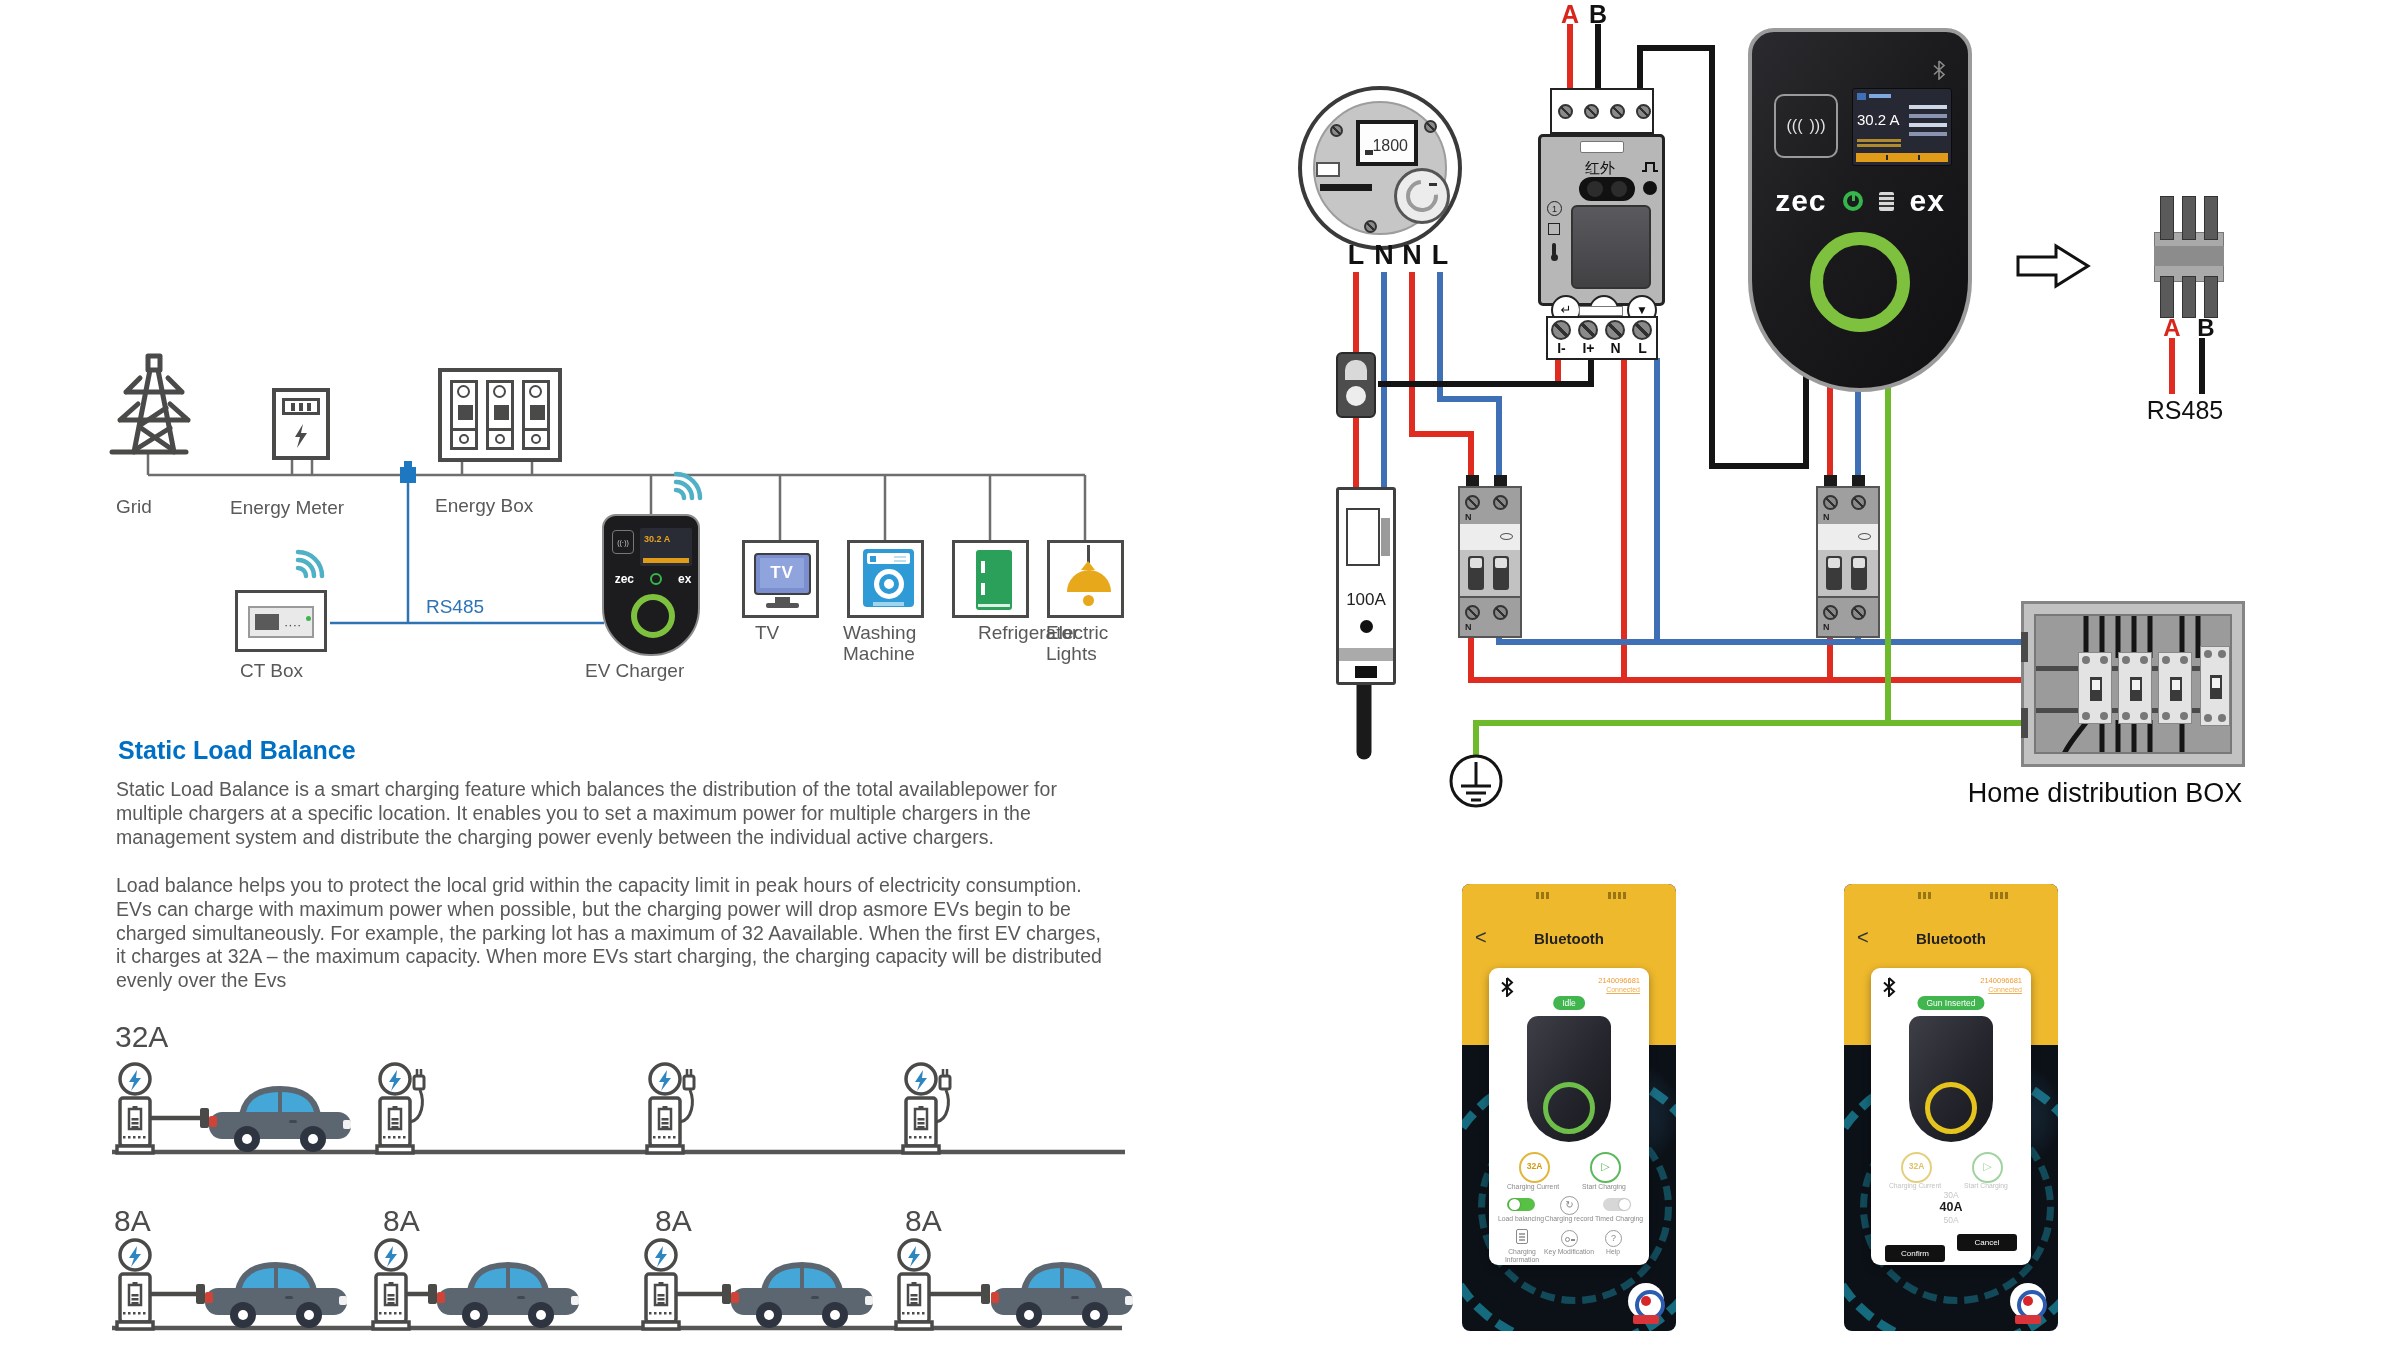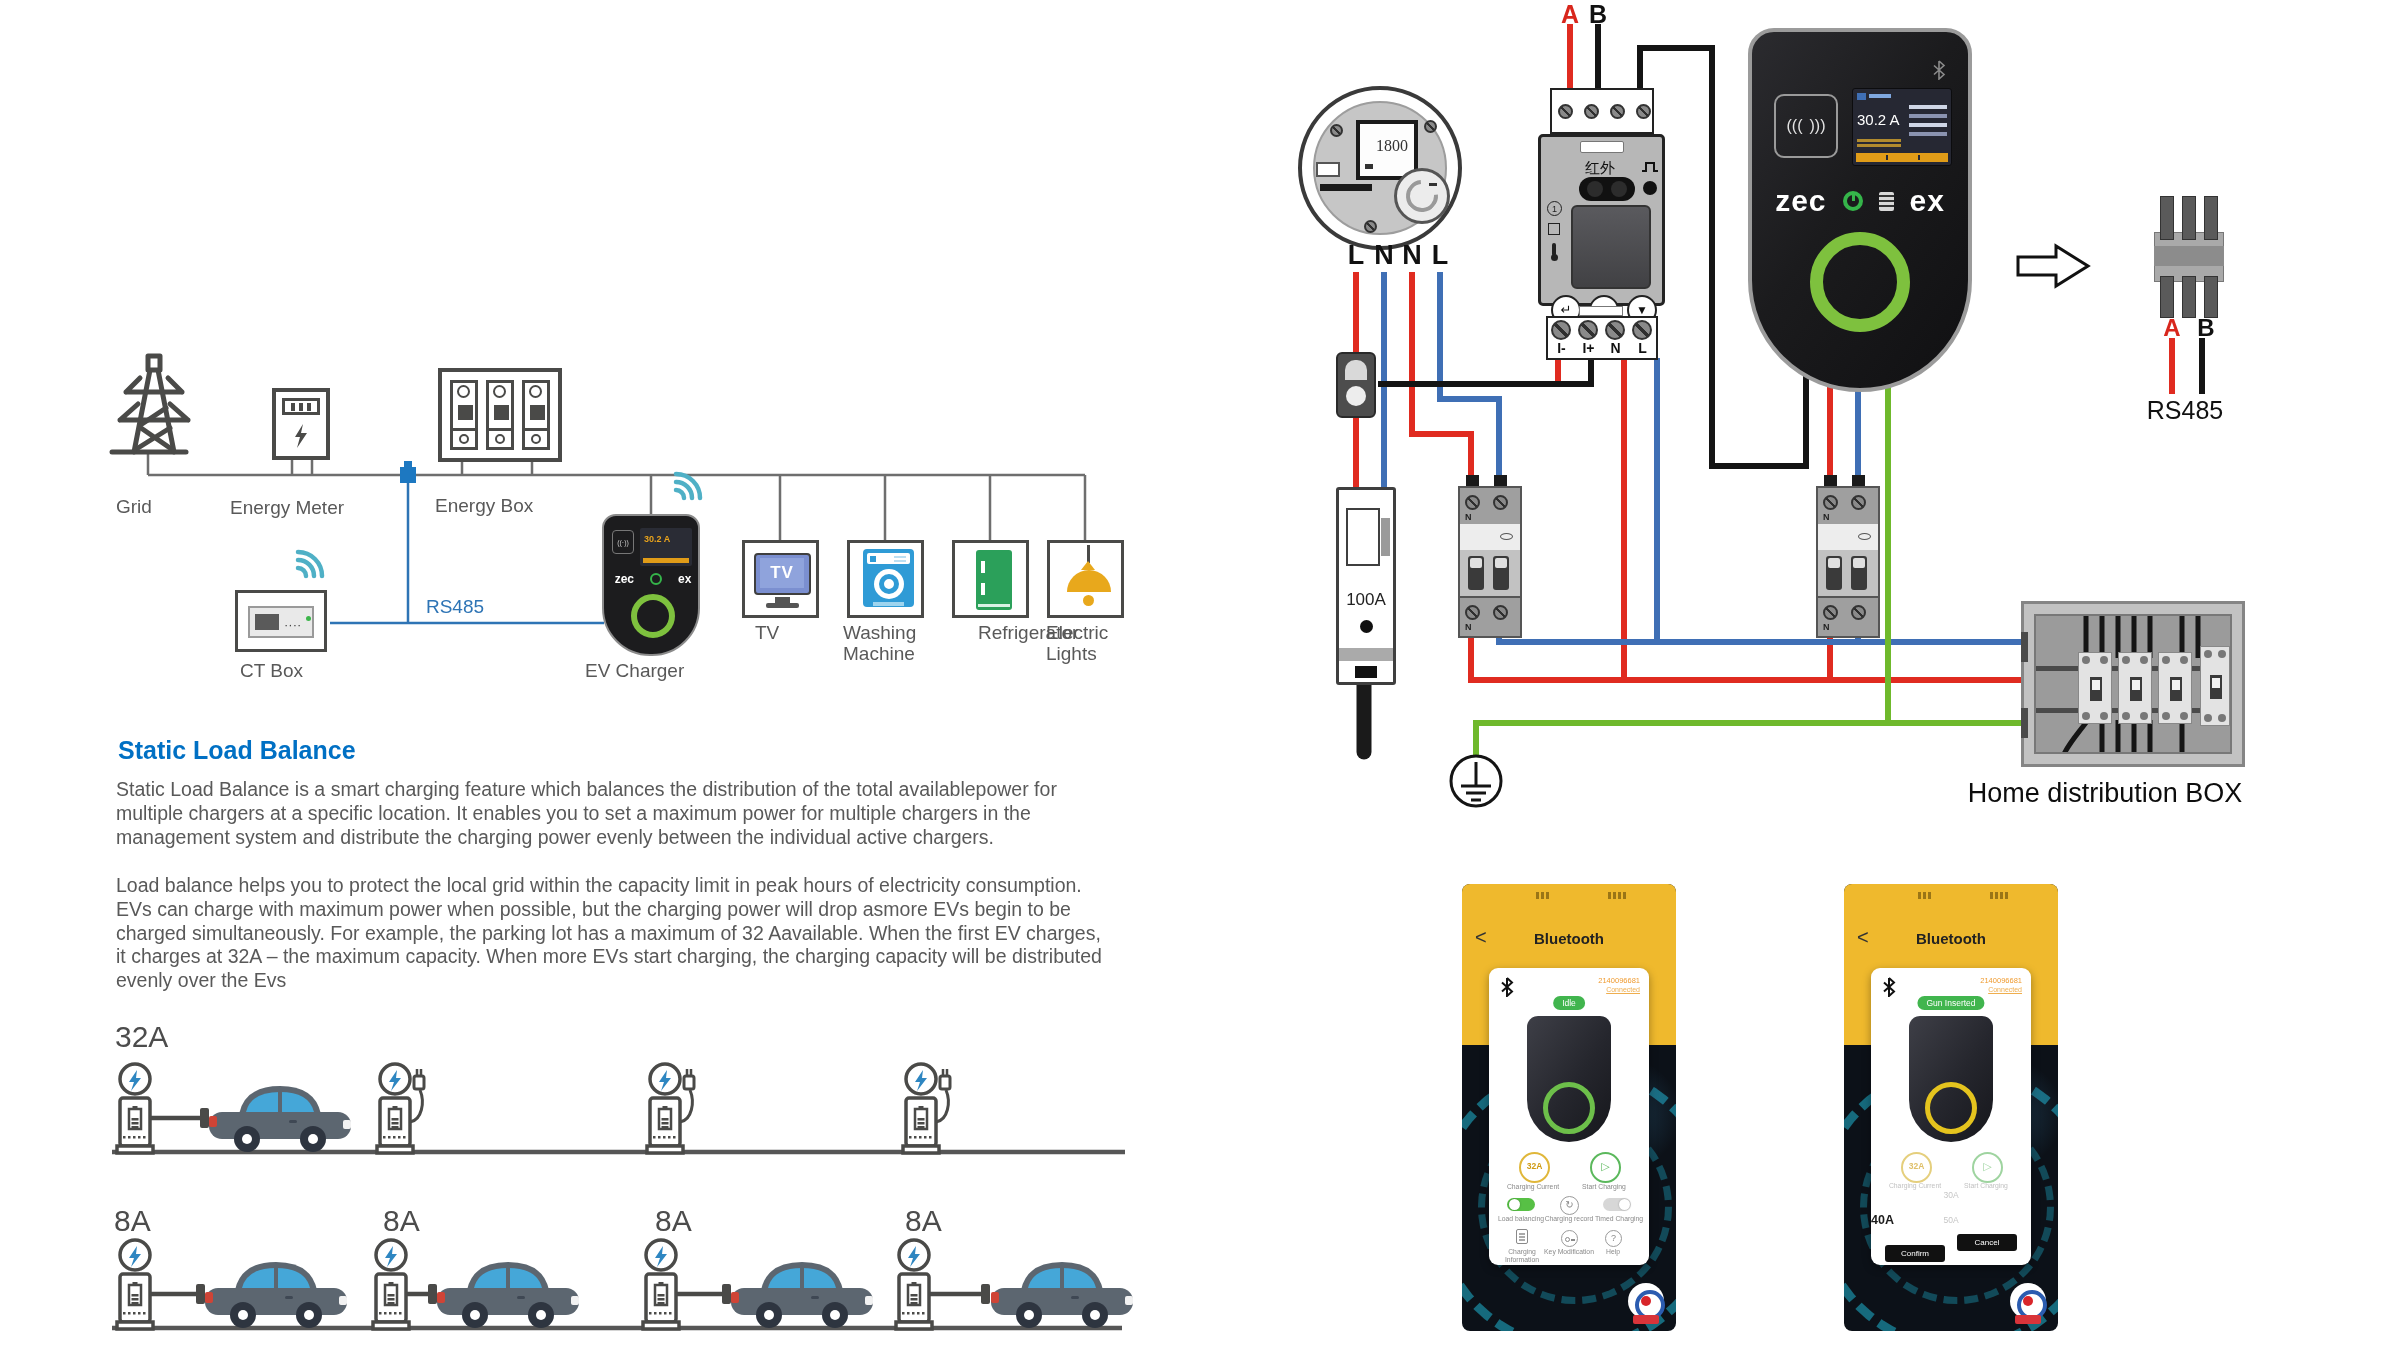--- a/index.html
+++ b/index.html
@@ -296,21 +296,21 @@
 <div class="abs" style="left:114px;top:1204px;font-size:30px;color:#4c4c4c;">8A</div>
 <div class="abs" style="left:383px;top:1204px;font-size:30px;color:#4c4c4c;">8A</div>
 <div class="abs" style="left:655px;top:1204px;font-size:30px;color:#4c4c4c;">8A</div>
 <div class="abs" style="left:905px;top:1204px;font-size:30px;color:#4c4c4c;">8A</div>
 
 <div class="abs" style="left:1558px;top:0px;width:24px;text-align:center;font-size:25px;font-weight:bold;color:#d8261c;">A</div>
 <div class="abs" style="left:1586px;top:0px;width:24px;text-align:center;font-size:25px;font-weight:bold;color:#111;">B</div>
 
 <div class="abs" style="left:1298px;top:86px;width:164px;height:164px;border:4px solid #3a3a3a;border-radius:50%;background:#fff;">
   <div class="abs" style="left:11px;top:11px;width:134px;height:134px;background:#c6c6c6;border-radius:50%;border:2px solid #9d9d9d;"></div>
-  <div class="abs" style="left:54px;top:30px;width:62px;height:60px;background:#fdfdfd;border:4px solid #1a1a1a;font-family:Liberation Serif, serif;">
+  <div class="abs" style="left:54px;top:30px;width:62px;height:46px;background:#fdfdfd;border:4px solid #1a1a1a;">
     <span class="abs" style="right:6px;top:13px;font-size:16px;color:#333;">1800</span>
     <i class="abs" style="left:5px;bottom:7px;width:8px;height:5px;background:#333;display:block;"></i>
   </div>
   <div class="abs screw" style="left:28px;top:34px;width:13px;height:13px;"></div>
   <div class="abs screw" style="left:122px;top:30px;width:13px;height:13px;"></div>
   <div class="abs screw" style="left:62px;top:130px;width:13px;height:13px;"></div>
   <div class="abs" style="left:14px;top:72px;width:24px;height:15px;border:2px solid #555;background:#fff;"></div>
   <div class="abs" style="left:18px;top:94px;width:52px;height:7px;background:#1a1a1a;"></div>
   <div class="abs" style="left:92px;top:78px;width:56px;height:56px;border:3px solid #555;background:#ececec;border-radius:50%;">
     <i class="abs" style="left:9px;top:9px;width:32px;height:32px;border:4px solid #9a9a9a;border-top-color:transparent;border-radius:50%;transform:rotate(40deg);display:block;box-sizing:border-box;"></i>
@@ -613,21 +613,21 @@
     <div class="abs" style="right:9px;top:18px;font-size:7px;color:#efae4e;text-decoration:underline;">Connected</div>
     <div class="pill">Gun Inserted</div>
     <div class="mini-charger">
       <div class="mini-ring" style="border:5px solid #e5c41e;"></div>
     </div>
     <div class="cir-btn" style="left:30px;top:184px;border:2px solid #e5cf7d;color:#dfc06a;font-size:8.5px;font-weight:bold;">32A</div>
     <div class="cir-btn" style="left:101px;top:184px;border:2px solid #9fd4a0;color:#9fd4a0;font-size:11px;">▷</div>
     <div class="tiny-lbl" style="left:8px;top:214px;width:72px;color:#c2c2c2;">Charging Current</div>
     <div class="tiny-lbl" style="left:84px;top:214px;width:62px;color:#c2c2c2;">Start Charging</div>
     <div class="abs" style="left:0;top:222px;width:160px;text-align:center;font-size:8.5px;color:#c6c6c6;">30A</div>
-    <div class="abs" style="left:0;top:245px;width:160px;text-align:left;font-size:12.5px;font-weight:bold;color:#1c1c1c;">40A</div>
+    <div class="abs" style="left:0;top:232px;width:160px;text-align:center;font-size:12.5px;font-weight:bold;color:#1c1c1c;">40A</div>
     <div class="abs" style="left:0;top:247px;width:160px;text-align:center;font-size:8.5px;color:#c6c6c6;">50A</div>
     <div class="blackbtn" style="left:14px;top:277px;">Confirm</div>
     <div class="blackbtn" style="left:86px;top:266px;">Cancel</div>
   </div>
   <div class="applogo">
         <span class="b"></span>
         <span class="r"></span>
         <span class="tab"></span>
       </div>
 </div>

